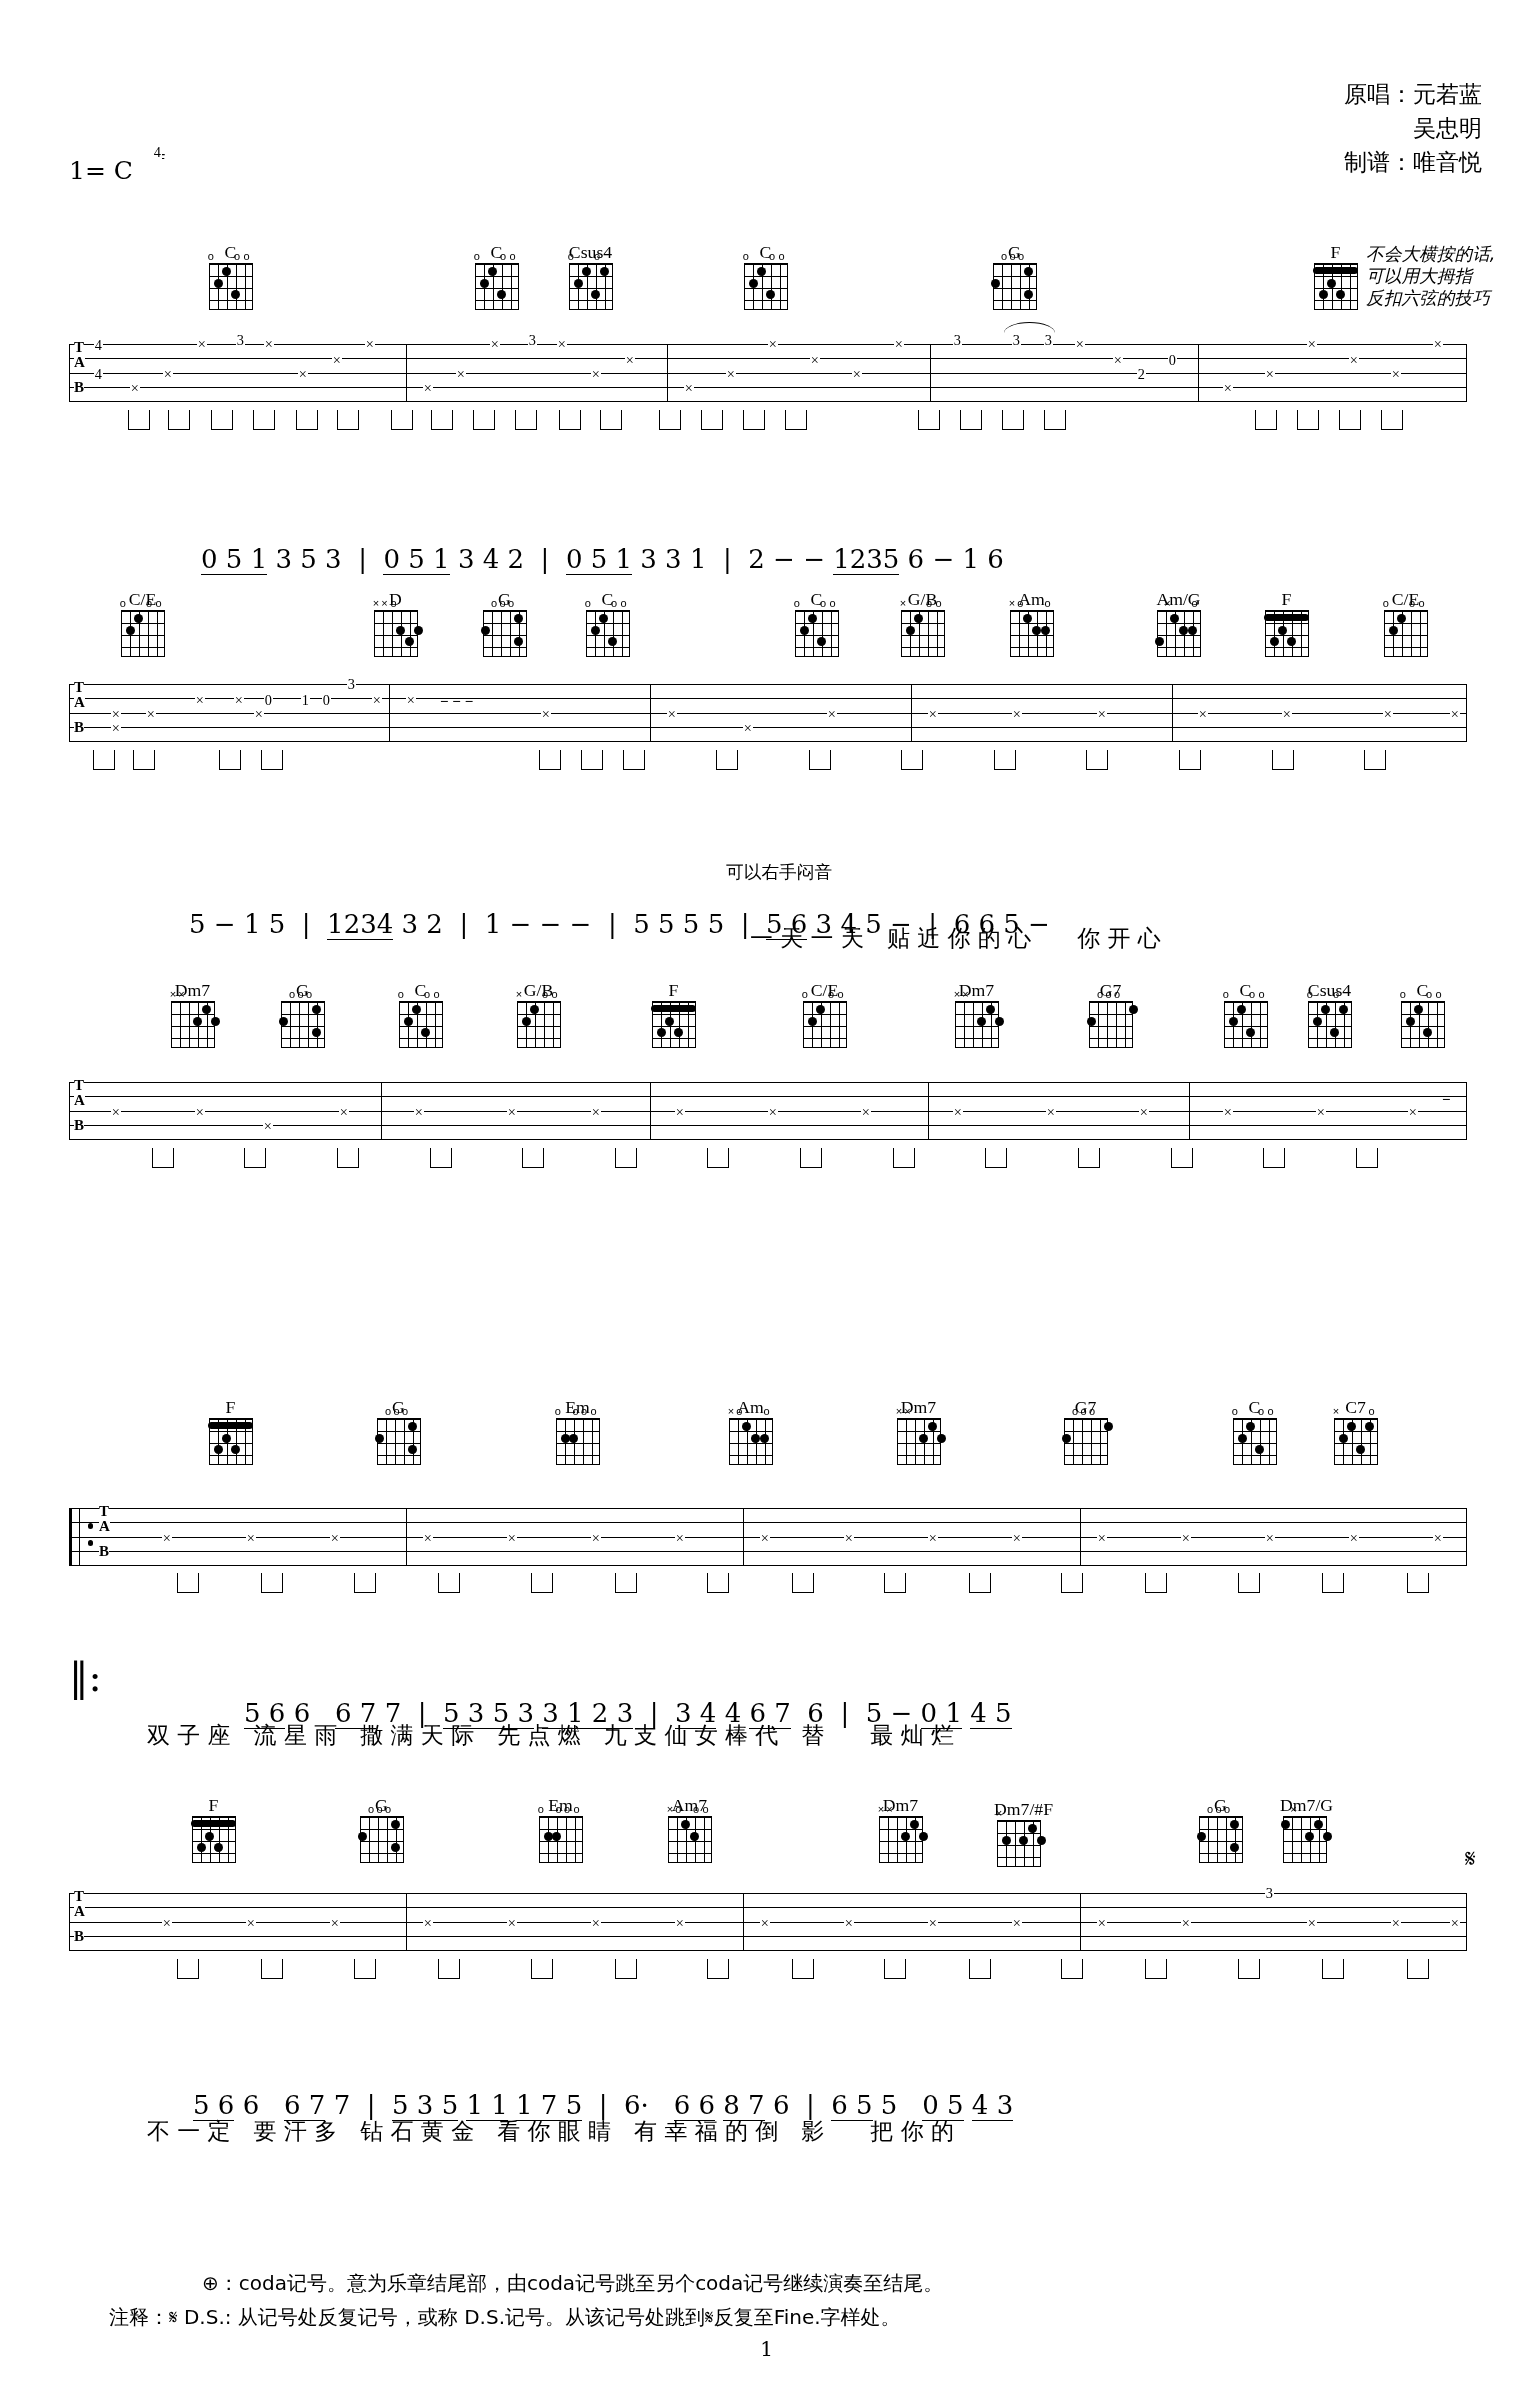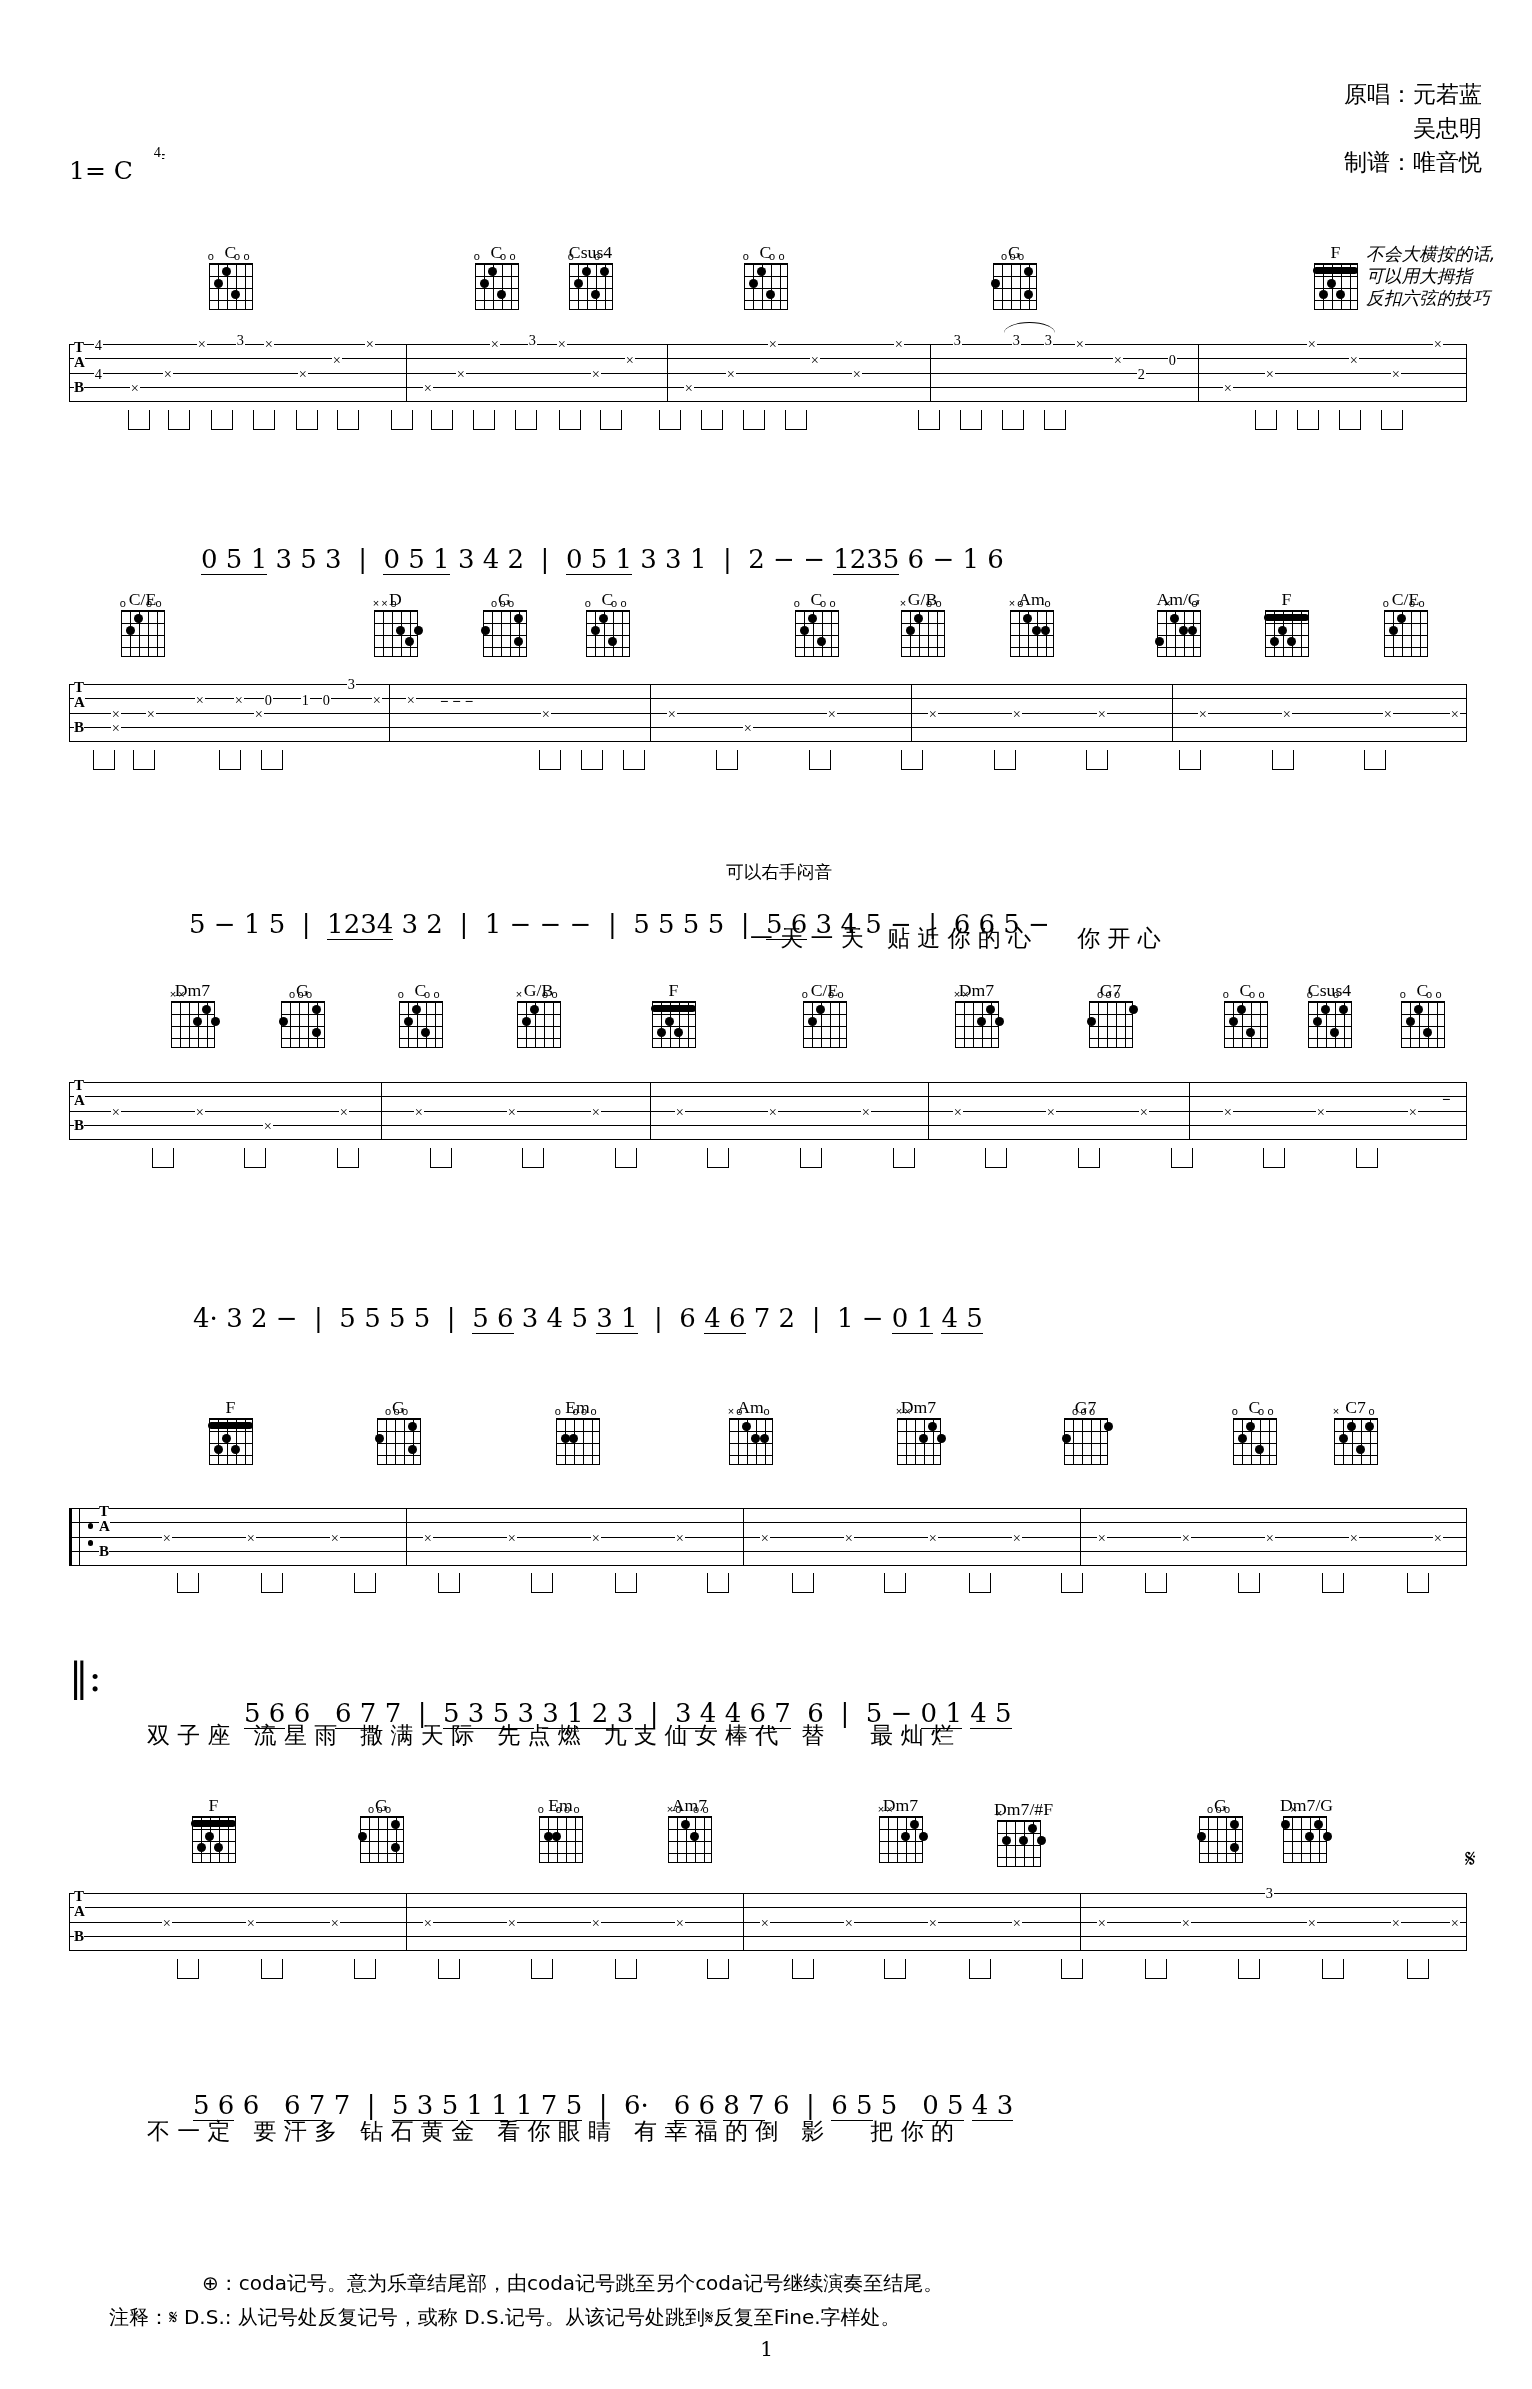--- a/index.html
+++ b/index.html
@@ -741,23 +741,20 @@
     <span class="strum" style="left:707px;top:1148px;width:20px;height:18.5px;"></span>
     <span class="strum" style="left:800px;top:1148px;width:20px;height:18.5px;"></span>
     <span class="strum" style="left:893px;top:1148px;width:20px;height:18.5px;"></span>
     <span class="strum" style="left:985px;top:1148px;width:20px;height:18.5px;"></span>
     <span class="strum" style="left:1078px;top:1148px;width:20px;height:18.5px;"></span>
     <span class="strum" style="left:1171px;top:1148px;width:20px;height:18.5px;"></span>
     <span class="strum" style="left:1263px;top:1148px;width:20px;height:18.5px;"></span>
     <span class="strum" style="left:1356px;top:1148px;width:20px;height:18.5px;"></span>
   </div>
 
-  <div class="melody" style="left:160px;top:1273px;">
-    4· 3 2 − &nbsp;|&nbsp; 5 5 5 5 &nbsp;|&nbsp; <span class="ubeam">5 6</span> 3 4 5 <span class="ubeam">3 1</span> &nbsp;|&nbsp; 6 <span class="ubeam">4 6</span> 7 2 &nbsp;|&nbsp; 1 − <span class="ubeam">0 1</span> <span class="ubeam">4 5</span>
-  </div>
 
 
   <div class="chord" style="left:206px;top:1398px;">
     <div class="cname">F</div>
     <div class="grid">
       <i class="v v1"></i>
         <i class="v v2"></i>
         <i class="v v3"></i>
         <i class="v v4"></i>
       <i class="h h1"></i>

